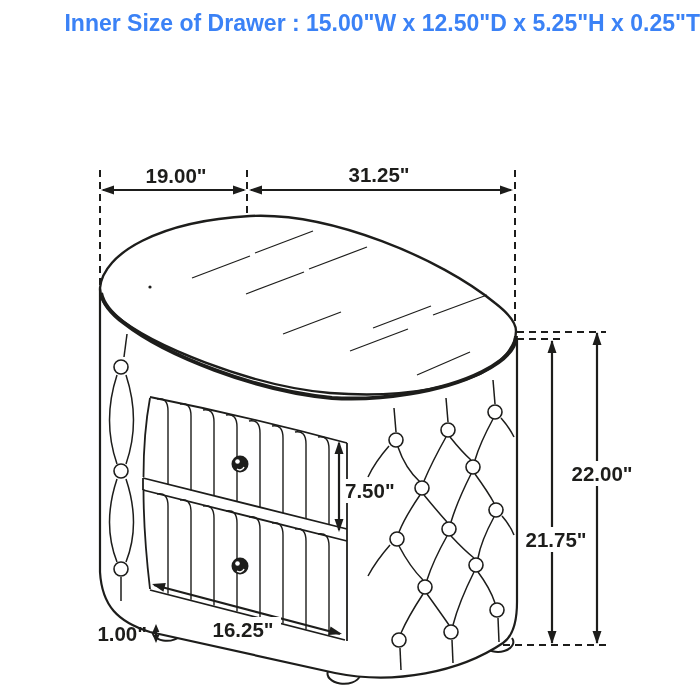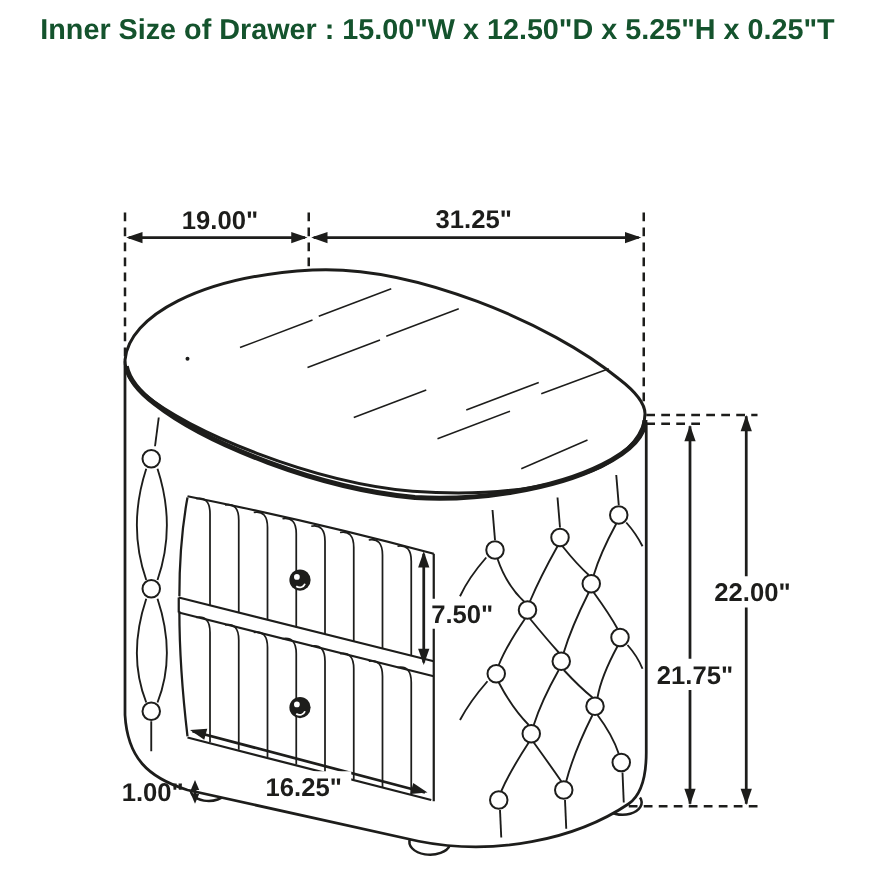--- a/index.html
+++ b/index.html
@@ -1,22 +1,22 @@
 <!DOCTYPE html>
 <html><head>
 <meta charset="utf-8">
 <style>
   html,body{margin:0;padding:0;background:#ffffff;}
   #stage{
     position:relative;width:700px;height:700px;background:#ffffff;overflow:hidden;
     font-family:"Liberation Sans",sans-serif;
   }
   .title{
-    position:absolute;top:10px;left:0;width:700px;text-align:center;
-    font-size:23px;font-weight:bold;color:#14532d;letter-spacing:0px;white-space:nowrap;
+    position:absolute;top:10px;left:0;width:700px;text-align:right;
+    font-size:23px;font-weight:bold;color:#3b82f6;letter-spacing:0px;white-space:nowrap;
   }
   svg{position:absolute;top:0;left:0;}
   svg text{
     font-family:"Liberation Sans",sans-serif;font-weight:bold;
     font-size:20.5px;fill:#1d1d1b;
   }
   .ln{stroke:#1d1d1b;fill:none;}
   .dim{stroke:#1d1d1b;stroke-width:2.2;fill:none;}
   .dash{stroke:#1d1d1b;stroke-width:2;fill:none;stroke-dasharray:7,5;}
   .arrow{fill:#1d1d1b;stroke:none;}

